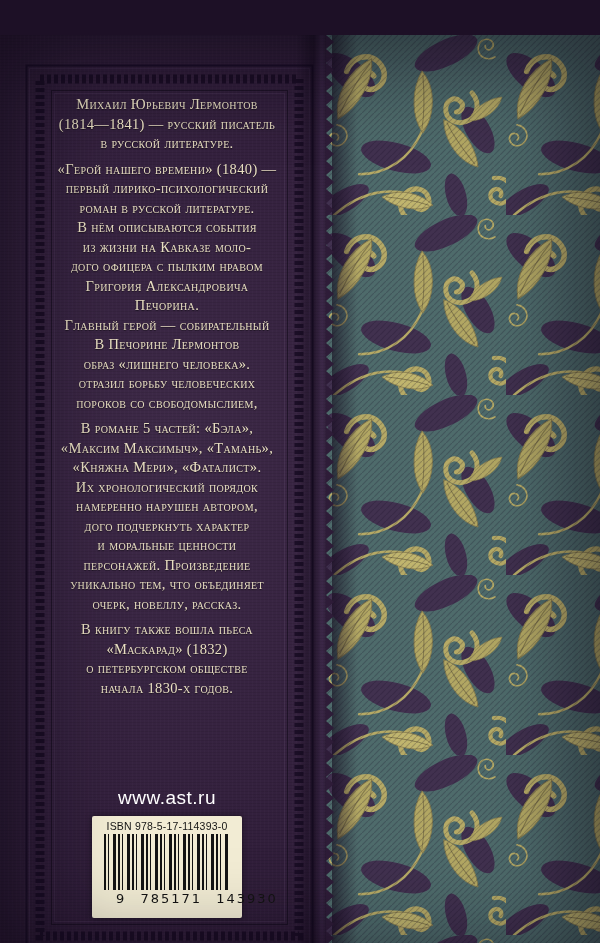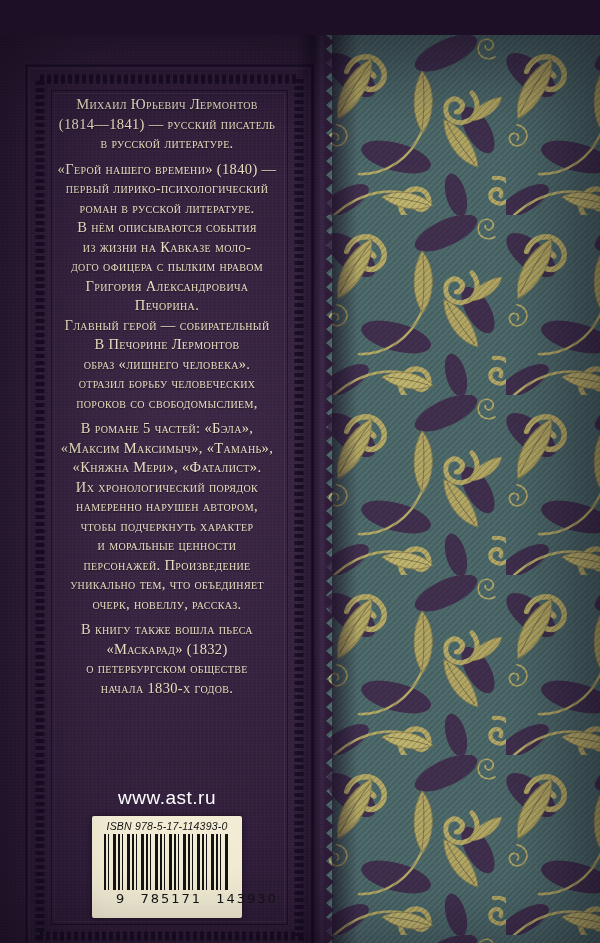--- a/index.html
+++ b/index.html
@@ -42,21 +42,21 @@
     font-size:19px;letter-spacing:.5px;
   }
   .barcode-box{
     position:absolute;left:92px;top:781px;width:150px;height:102px;z-index:4;
     background:#f2ecd4;border-radius:2px;box-shadow:0 0 6px rgba(0,0,0,.45);
     display:flex;flex-direction:column;align-items:stretch;
   }
   .isbn{
     margin-top:4px;text-align:center;color:#141414;
     font-family:"Liberation Sans","DejaVu Sans",sans-serif;
-    font-size:10.5px;letter-spacing:.2px;white-space:nowrap;font-style:italic;
+    font-size:10.5px;letter-spacing:.2px;white-space:nowrap;
   }
   .bars{
     height:56px;margin:2px 12px 0 12px;
     background-image:repeating-linear-gradient(90deg,
       #141414 0 2px,transparent 2px 4px,
       #141414 4px 5px,transparent 5px 9px,
       #141414 9px 12px,transparent 12px 14px);
   }
   .digits{
     margin-top:1px;text-align:center;color:#141414;
@@ -157,21 +157,21 @@
       <div class="line">образ «лишнего человека».</div>
       <div class="line">отразил борьбу человеческих</div>
       <div class="line">пороков со свободомыслием,</div>
     </div>
     <div class="para">
       <div class="line">В романе 5 частей: «Бэла»,</div>
       <div class="line">«Максим Максимыч», «Тамань»,</div>
       <div class="line">«Княжна Мери», «Фаталист».</div>
       <div class="line">Их хронологический порядок</div>
       <div class="line">намеренно нарушен автором,</div>
-      <div class="line">чтобы подчеркнуть характер</div>
+      <div class="line">дого подчеркнуть характер</div>
       <div class="line">и моральные ценности</div>
       <div class="line">персонажей. Произведение</div>
       <div class="line">уникально тем, что объединяет</div>
       <div class="line">очерк, новеллу, рассказ.</div>
     </div>
     <div class="para">
       <div class="line">В книгу также вошла пьеса</div>
       <div class="line">«Маскарад» (1832)</div>
       <div class="line">о петербургском обществе</div>
       <div class="line">начала 1830-х годов.</div>

